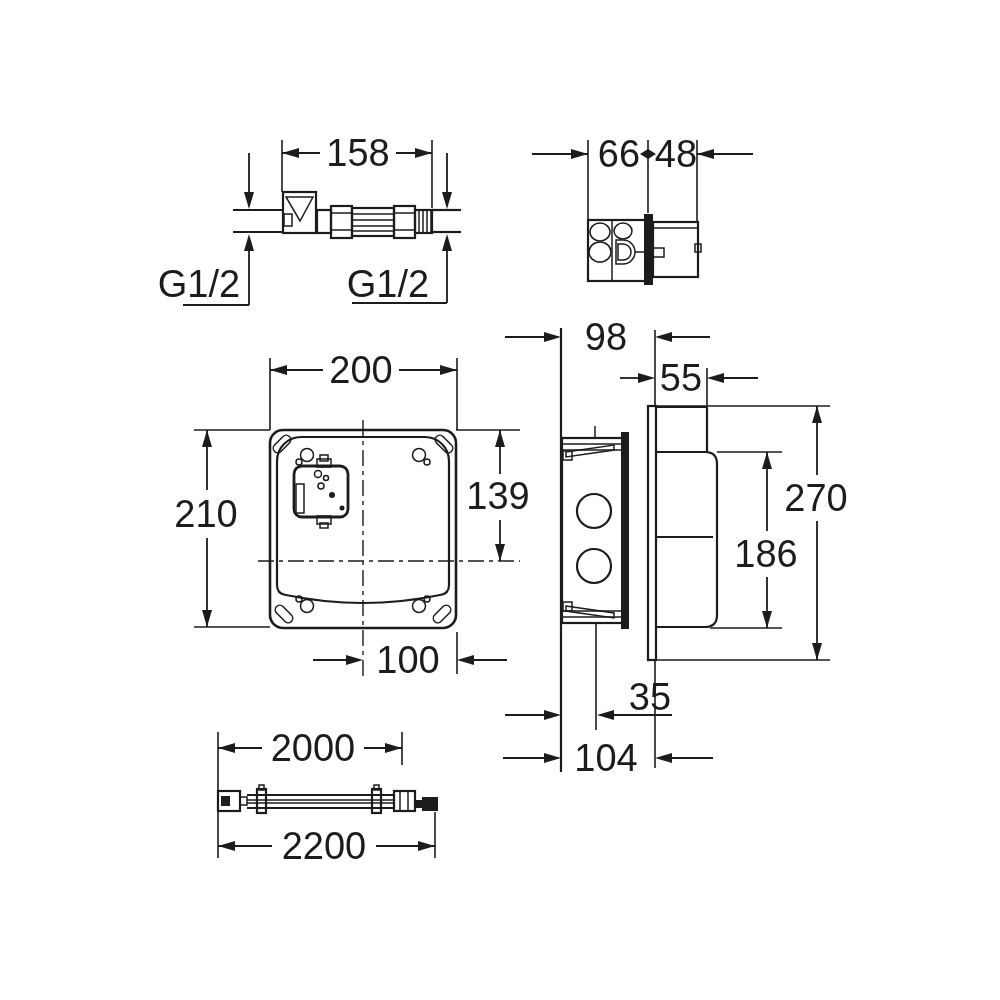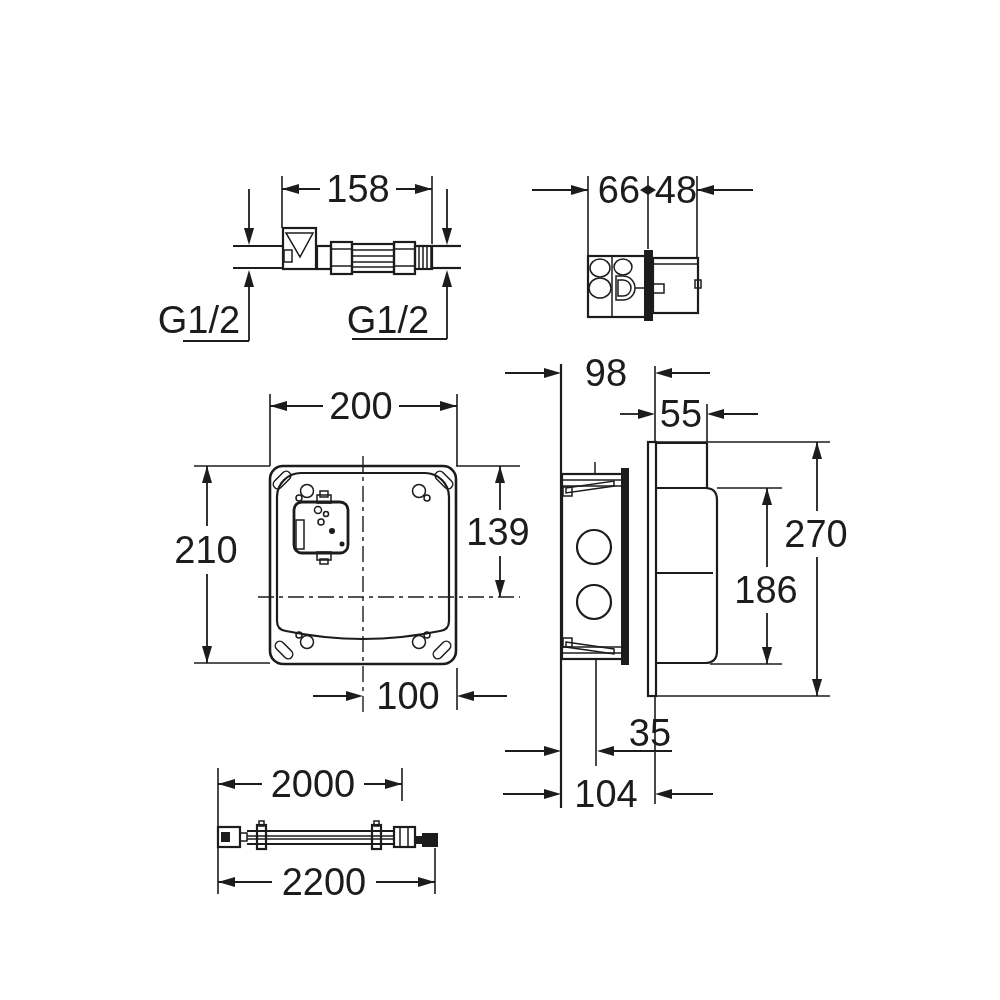--- a/index.html
+++ b/index.html
@@ -1,16 +1,16 @@
 <!DOCTYPE html>
 <html><head>
 <meta charset="utf-8">
 <style>
   html,body{margin:0;padding:0;background:#ffffff;}
-  .stage{width:1000px;height:864px;background:#ffffff;position:relative;font-family:"Liberation Sans",sans-serif;margin-top:36px;}
+  .stage{width:1000px;height:864px;background:#ffffff;position:relative;font-family:"Liberation Sans",sans-serif;}
   svg{display:block;}
   .ln{stroke:#1c1c1c;stroke-width:2.2;fill:none;stroke-linecap:butt;}
   .thin{stroke:#1c1c1c;stroke-width:1.5;fill:none;}
   .dim{stroke:#1c1c1c;stroke-width:1.8;fill:none;}
   .ext{stroke:#1c1c1c;stroke-width:1.6;fill:none;}
   .arr{fill:#1c1c1c;stroke:none;}
   .solid{fill:#1c1c1c;stroke:none;}
   .cl{stroke:#1c1c1c;stroke-width:1.4;fill:none;stroke-dasharray:16 5 4 5;}
   text.dimtxt{font-family:"Liberation Sans",sans-serif;font-size:38px;fill:#1c1c1c;text-anchor:middle;}
 </style>

